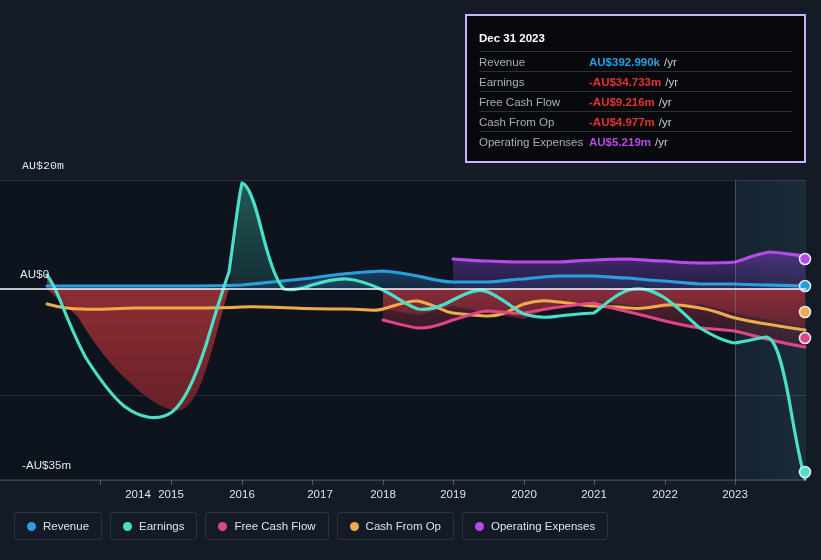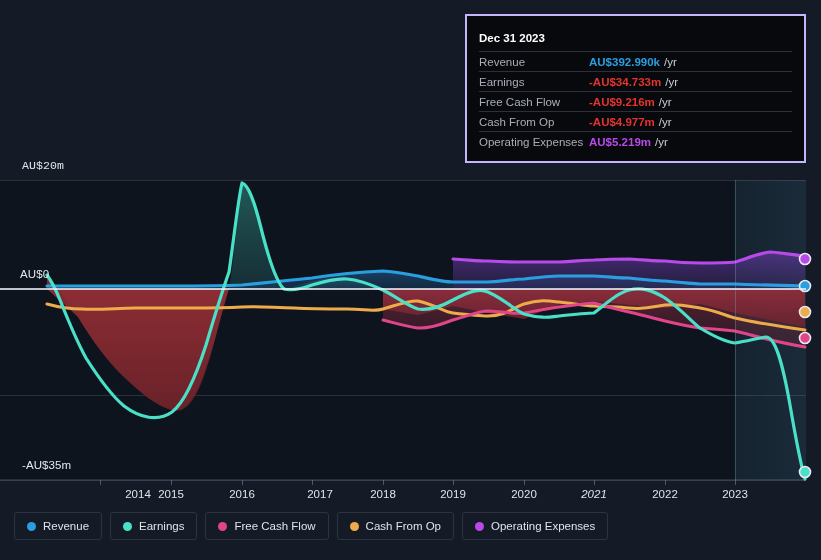--- a/index.html
+++ b/index.html
@@ -228,21 +228,21 @@
     <div class="tick" style="left: 242px;">2016</div>
     <div class="tickmark" style="left: 312px;"></div>
     <div class="tick" style="left: 320px;">2017</div>
     <div class="tickmark" style="left: 383px;"></div>
     <div class="tick" style="left: 383px;">2018</div>
     <div class="tickmark" style="left: 453px;"></div>
     <div class="tick" style="left: 453px;">2019</div>
     <div class="tickmark" style="left: 524px;"></div>
     <div class="tick" style="left: 524px;">2020</div>
     <div class="tickmark" style="left: 594px;"></div>
-    <div class="tick" style="left: 594px; font-style: italic;">2021</div>
+    <div class="tick" style="left: 594px;">2021</div>
     <div class="tickmark" style="left: 665px;"></div>
     <div class="tick" style="left: 665px;">2022</div>
     <div class="tickmark" style="left: 735px;"></div>
     <div class="tick" style="left: 735px;">2023</div>
   </div>
 
 <div id="tooltip">
   <div class="tt-title">Dec 31 2023</div>
   <div id="tooltip-rows">
       <div class="tt-row">

